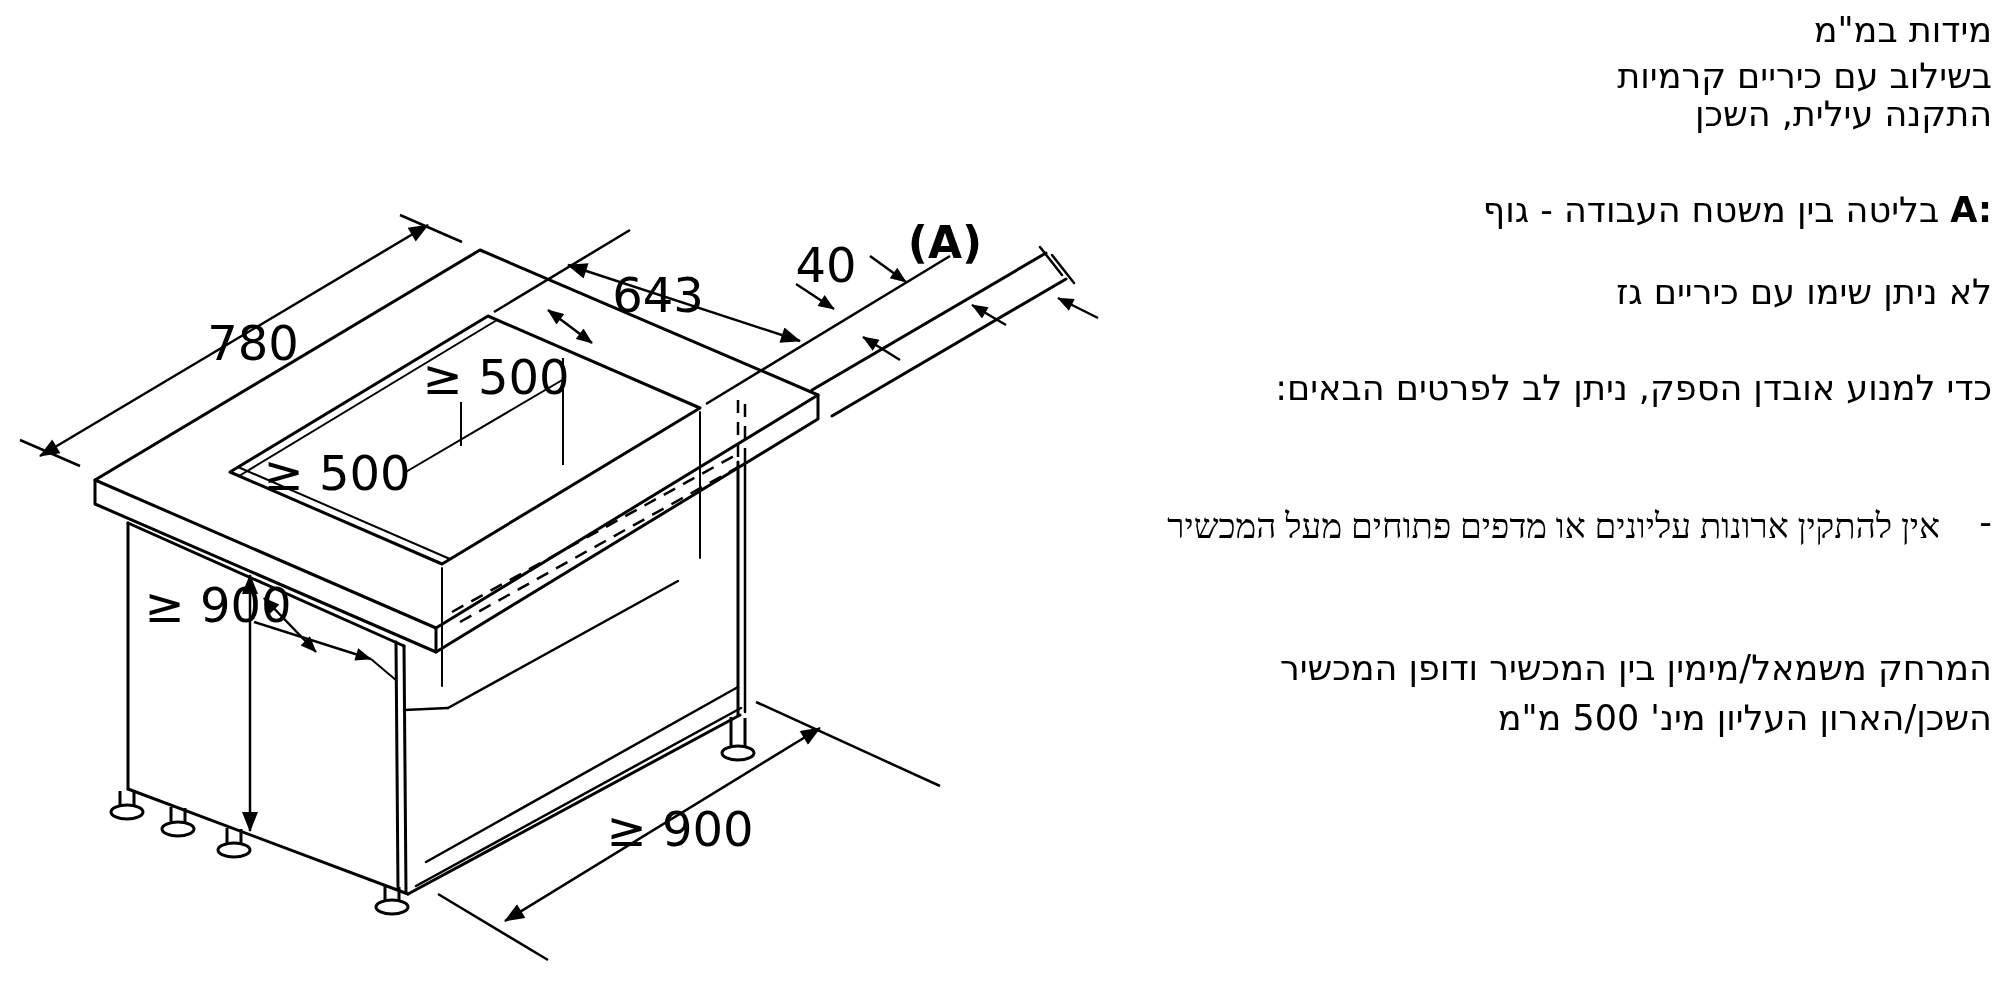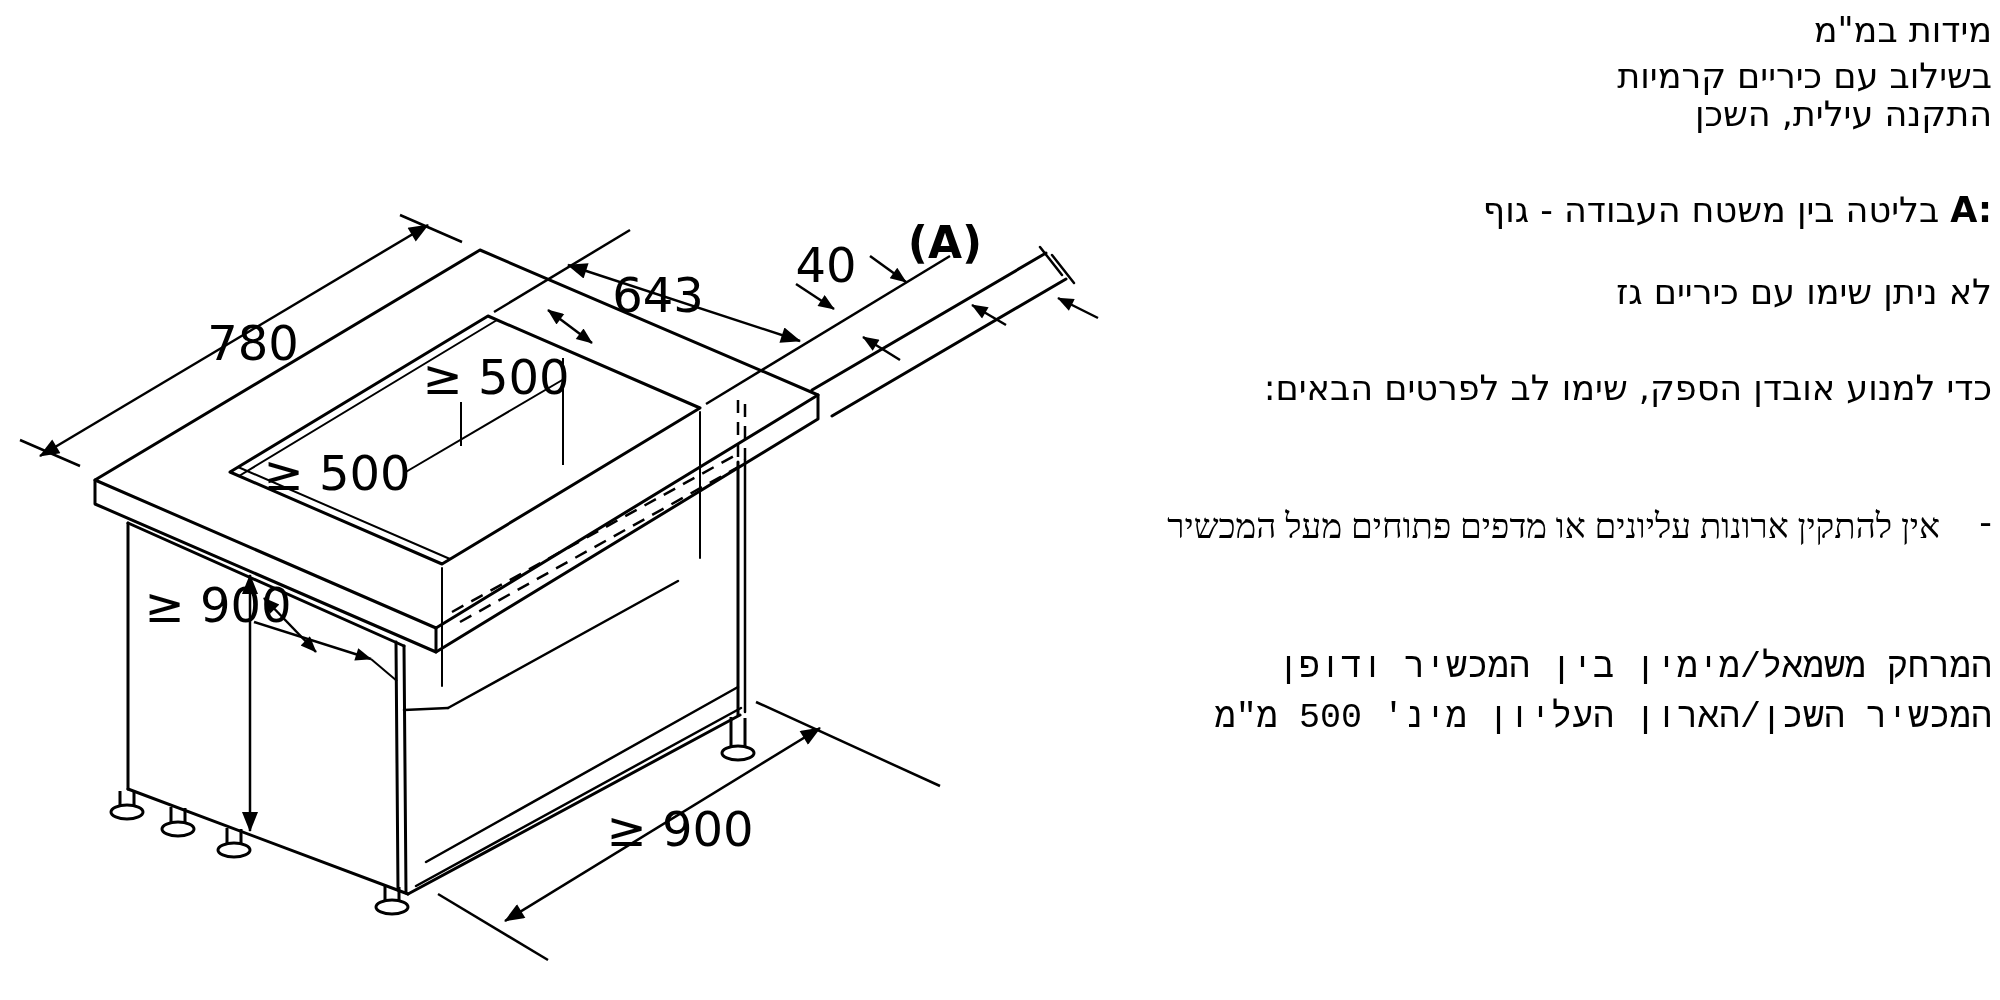--- a/index.html
+++ b/index.html
@@ -9,21 +9,21 @@
   svg text{font-family:"DejaVu Sans",sans-serif;fill:#000;stroke:none;}
   .dim{font-size:48px;}
   .dimA{font-size:44px;font-weight:bold;}
   #notes{position:absolute;left:1140px;top:0;width:852px;direction:rtl;text-align:right;
          font-size:35px;line-height:1.3;}
   .nblock{position:absolute;right:0;width:852px;}
   .bold{font-weight:normal;}
   .bullet{display:flex;direction:rtl;}
   .bullet .dash{width:52px;flex:0 0 52px;}
   .bullet .btxt{flex:1 1 auto;line-height:54px;font-family:Liberation Serif, serif;}
-  .para8{line-height:50px;font-family:Liberation Mono, monospace;}
+  .para8{line-height:50px;}
 </style>
 </head>
 <body>
 
 <div id="stage">
 
   <svg id="drawing" width="1150" height="1000" viewBox="0 0 1150 1000">
     <defs>
       <marker id="ah" viewBox="0 0 10 8" refX="9.5" refY="4" markerWidth="34" markerHeight="16" orient="auto-start-reverse" markerUnits="userSpaceOnUse">
         <path d="M0,0 L10,4 L0,8 z" fill="#000"></path>
@@ -133,21 +133,21 @@
     <div class="nblock bold" style="top:54px">בשילוב עם כיריים קרמיות</div>
     <div class="nblock bold" style="top:92px">התקנה עילית, השכן</div>
 
     <div class="nblock" style="top:188px">
       <b dir="ltr">A:</b>
       <span>בליטה בין משטח העבודה - גוף</span>
     </div>
 
     <div class="nblock" style="top:270px">לא ניתן שימו עם כיריים גז</div>
 
-    <div class="nblock" style="top:366px">כדי למנוע אובדן הספק, שימו לב לפרטים הבאים:</div>
+    <div class="nblock" style="top:366px">כדי למנוע אובדן הספק, ניתן לב לפרטים הבאים:</div>
 
     <div class="nblock bullet" style="top:500px">
       <span class="dash">-</span>
       <span class="btxt">אין להתקין ארונות עליונים או מדפים פתוחים מעל המכשיר</span>
     </div>
 
     <div class="nblock para8" style="top:643px">המרחק משמאל/מימין בין המכשיר ודופן המכשיר השכן/הארון העליון מינ' 500 מ"מ</div>
   </div>
 </div>
 

